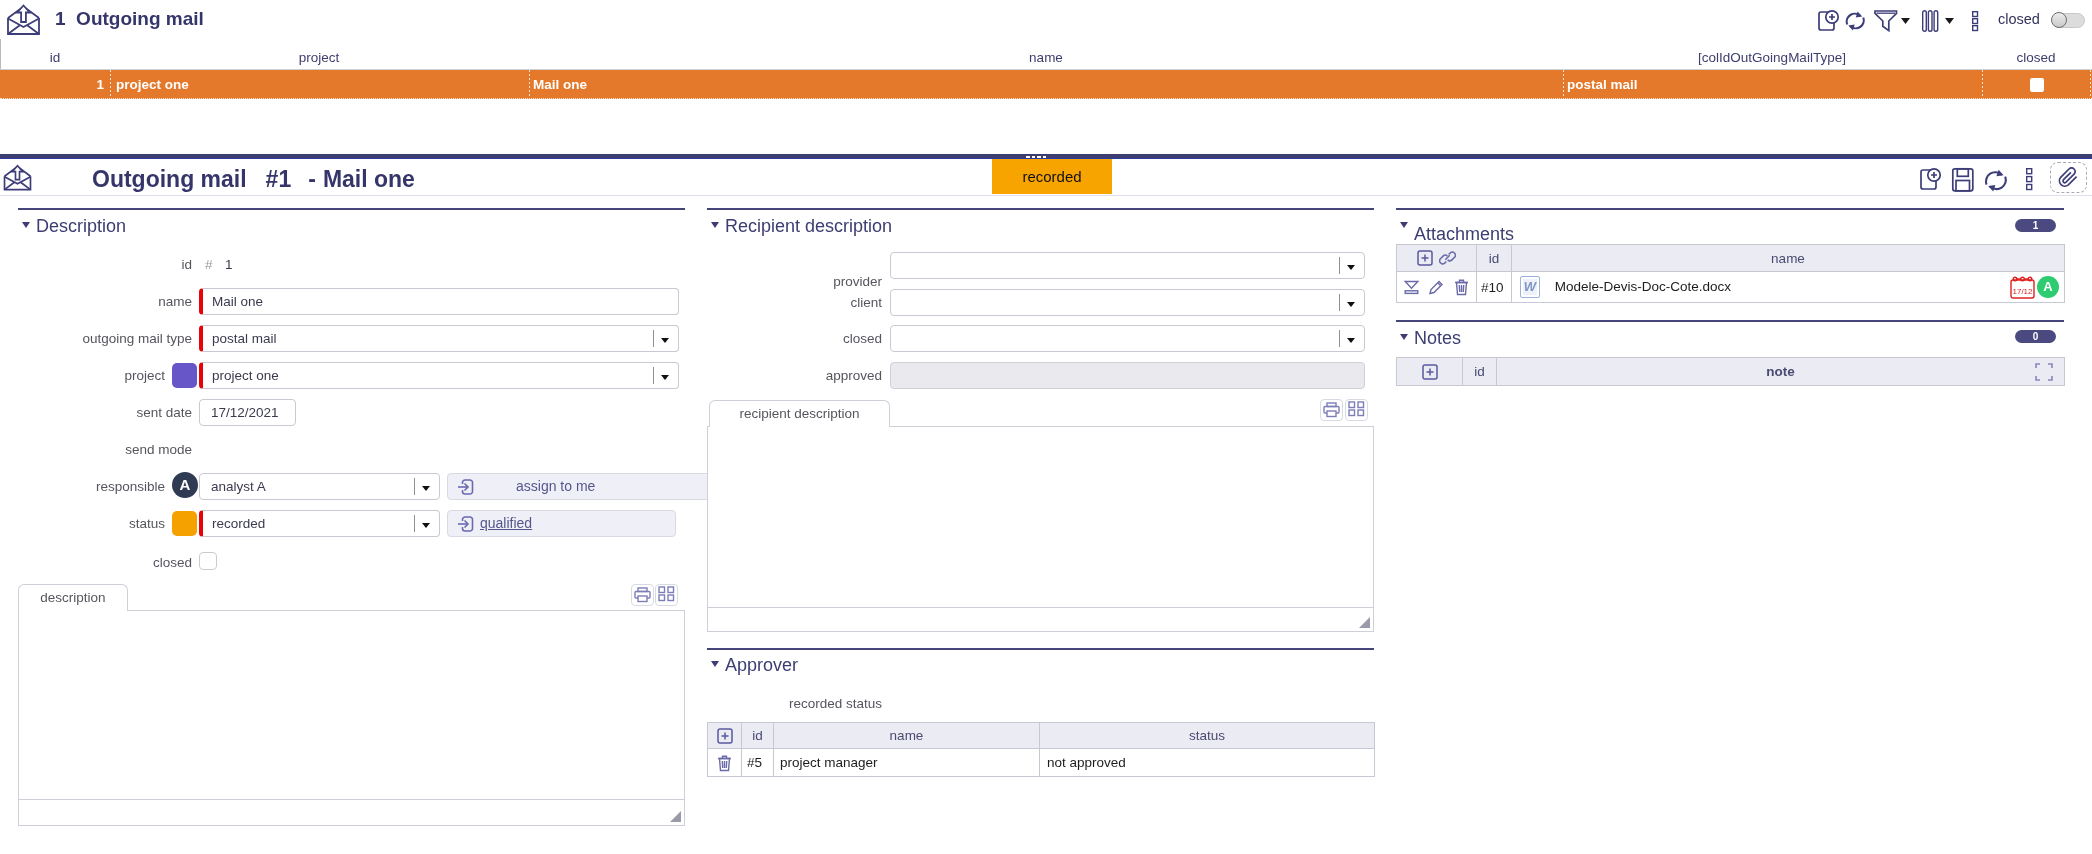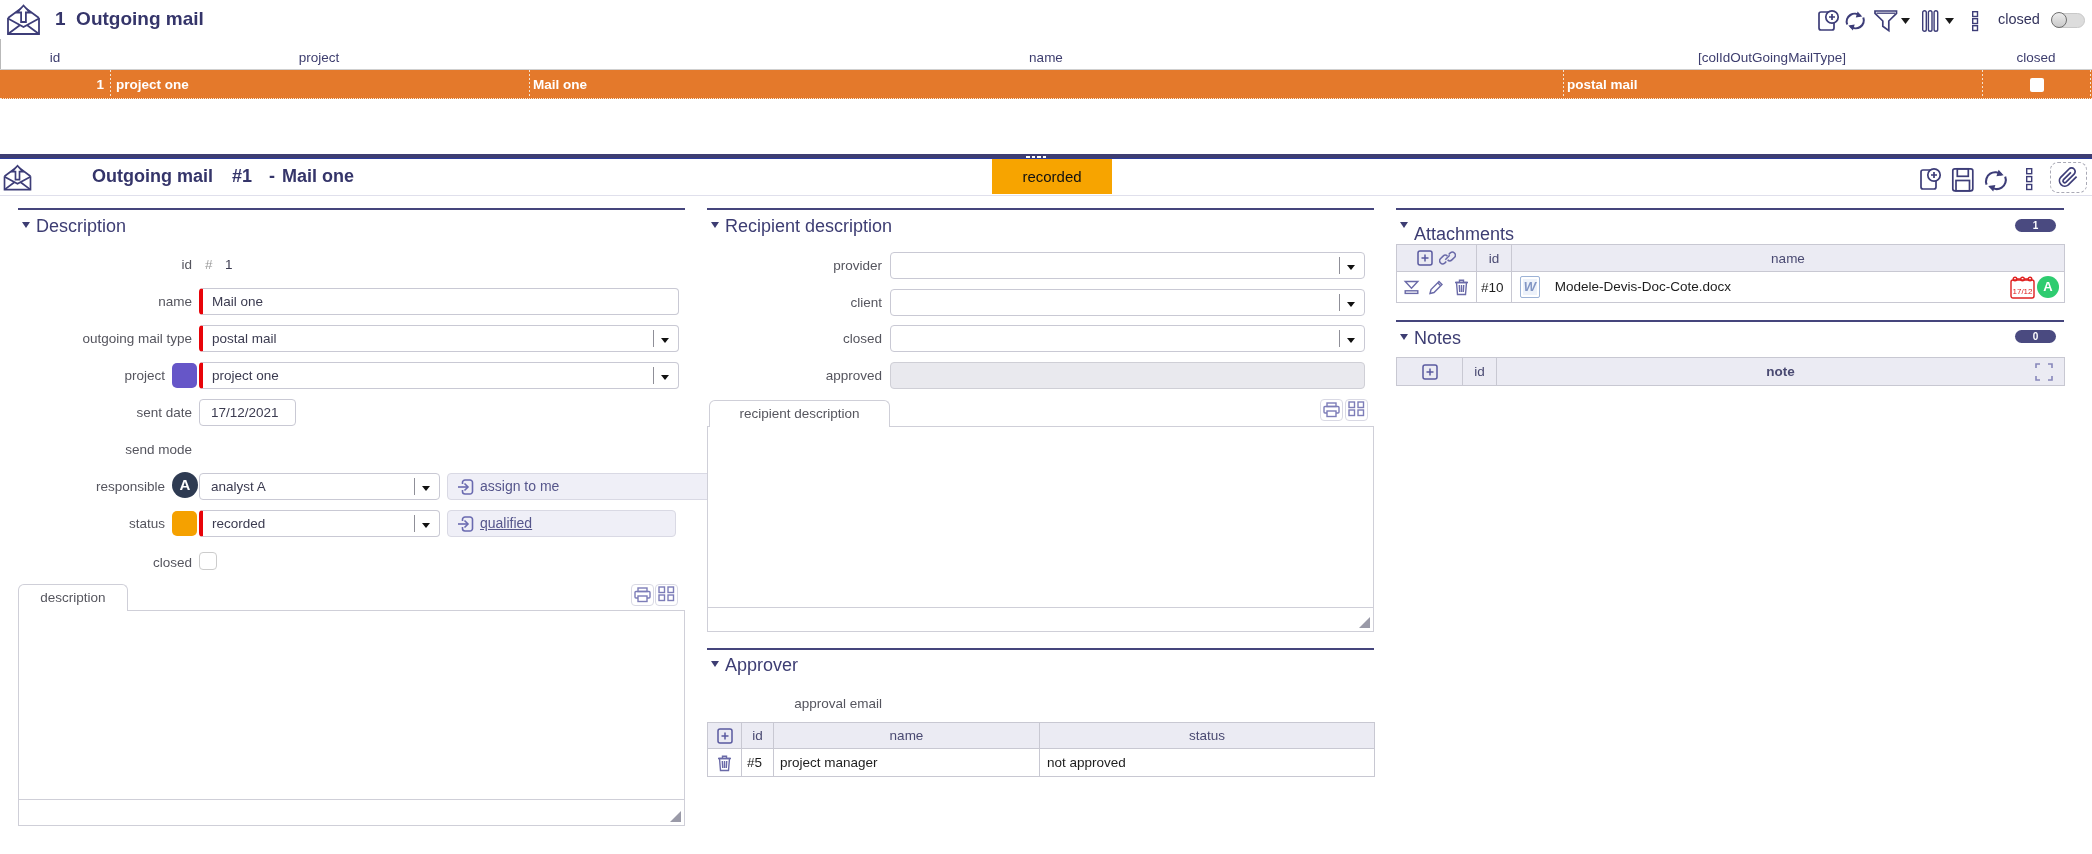--- a/index.html
+++ b/index.html
@@ -115,21 +115,21 @@
 <div class="abs" style="left:0;top:160px;width:2092px;height:36px;border-bottom:1px solid #e0e0ec;background:#fff;"></div>
 <div class="abs" style="left:2px;top:162px;">
 <svg width="31" height="31" viewBox="0 0 37 33" fill="none" stroke="#3d3d78" stroke-width="2">
   <path d="M3 15 L18.5 3.5 L34 15" fill="#fff"></path>
   <path d="M18.5 2.5 l-6.3 7 h3.9 v9.5 h4.8 v-9.5 h3.9 z" fill="#fff"></path>
   <path d="M3 15 V31 H34 V15" fill="none"></path>
   <path d="M3 15.5 L18.5 24 L34 15.5" fill="none"></path>
   <path d="M3 31 L14.8 22.2 M34 31 L22.2 22.2" fill="none"></path>
 </svg>
 </div>
-<div class="abs" style="left:92px;top:166px;font-size:18px;font-weight:bold;color:#35356a;">Outgoing mail<span style="margin-left:19px;">#1</span><span style="margin-left:17px;">-</span><span style="margin-left:7px;">Mail one</span></div>
+<div class="abs" style="left:92px;top:166px;font-size:23px;font-weight:bold;color:#35356a;">Outgoing mail<span style="margin-left:19px;">#1</span><span style="margin-left:17px;">-</span><span style="margin-left:7px;">Mail one</span></div>
 <div class="abs" style="left:992px;top:159px;width:120px;height:35px;background:#f7a400;color:#111;font-size:15px;text-align:center;line-height:35px;">recorded</div>
 
 <div class="abs" style="left:1920px;top:167px;">
 <svg width="95" height="25" viewBox="0 0 95 25" fill="none" stroke="#3d3d78" stroke-width="1.7">
 
   <rect x="1" y="3" width="15" height="19" rx="2"></rect>
   <circle cx="14" cy="8" r="6.2" fill="#fff"></circle>
   <path d="M14 5 v6 M11 8 h6"></path>
 
   <g transform="translate(32,1)">
@@ -178,21 +178,21 @@
 <div class="inp req" style="left:199px;top:362px;width:480px;">project one<div class="vline"></div><div class="caret"></div></div>
 
 <div class="lbl" style="left:22px;top:399px;">sent date</div>
 <div class="inp" style="left:199px;top:399px;width:97px;">17/12/2021</div>
 
 <div class="lbl" style="left:22px;top:436px;">send mode</div>
 
 <div class="lbl" style="left:22px;top:473px;width:143px;">responsible</div>
 <div class="abs" style="left:172px;top:472px;width:26px;height:26px;border-radius:50%;background:#2e3b52;color:#fff;font-size:15px;font-weight:bold;text-align:center;line-height:26px;">A</div>
 <div class="inp" style="left:199px;top:473px;width:241px;">analyst A<div class="vline"></div><div class="caret"></div></div>
-<div class="btn" style="left:447px;top:473px;width:264px;">
+<div class="btn" style="left:447px;top:473px;width:264px;padding-left:36px;">
   <svg width="18" height="18" viewBox="0 0 18 18" fill="none" stroke="#6a6ab0" stroke-width="1.6" style="position:absolute;left:9px;top:4px;">
     <path d="M5.5 6 V4.5 A2.5 2.5 0 0 1 8 2 H13 A2.5 2.5 0 0 1 15.5 4.5 V13.5 A2.5 2.5 0 0 1 13 16 H8 A2.5 2.5 0 0 1 5.5 13.5 V12"></path>
     <path d="M1 9 H10.5"></path>
     <path d="M7.5 5.5 L11 9 L7.5 12.5"></path>
   </svg>
   <span style="margin-left:32px;">assign to me</span>
 </div>
 
 <div class="lbl" style="left:22px;top:510px;width:143px;">status</div>
 <div class="swatch" style="left:172px;top:511px;background:#f5a100;"></div>
@@ -228,21 +228,21 @@
 <div class="tbox" style="left:18px;top:610px;width:667px;height:216px;">
   <div class="tfoot" style="height:26px;">
         <div class="grip"></div>
       </div>
 </div>
 
 <div class="pborder" style="left:707px;top:208px;width:667px;"></div>
 <div class="tcaret" style="left:711px;top:222px;"></div>
 <div class="ptitle" style="left:725px;top:216px;">Recipient description</div>
 
-<div class="lbl" style="left:712px;top:252px;">provider</div>
+<div class="lbl" style="left:712px;top:268px;">provider</div>
 <div class="inp" style="left:890px;top:252px;width:475px;">
       <div class="vline"></div>
       <div class="caret"></div>
     </div>
 <div class="lbl" style="left:712px;top:289px;">client</div>
 <div class="inp" style="left:890px;top:289px;width:475px;">
       <div class="vline"></div>
       <div class="caret"></div>
     </div>
 <div class="lbl" style="left:712px;top:325px;">closed</div>
@@ -272,21 +272,21 @@
 <div class="tbox" style="left:707px;top:426px;width:667px;height:206px;">
   <div class="tfoot" style="height:24px;">
         <div class="grip"></div>
       </div>
 </div>
 
 <div class="pborder" style="left:707px;top:648px;width:667px;"></div>
 <div class="tcaret" style="left:711px;top:661px;"></div>
 <div class="ptitle" style="left:725px;top:655px;">Approver</div>
 
-<div class="lbl" style="left:712px;top:690px;">approval email</div>
+<div class="lbl" style="left:712px;top:690px;">recorded status</div>
 
 <table class="grid" style="left:707px;top:722px;width:668px;">
   <tbody>
         <tr style="height:26px;">
     <th style="width:34px;"><svg width="16" height="16" viewBox="0 0 16 16" fill="none" stroke="#5a5aa0" stroke-width="1.5" style="vertical-align:middle;">
               <rect x="1" y="1" width="14" height="14" rx="2"></rect>
               <path d="M8 4.5 v7 M4.5 8 h7"></path>
             </svg></th>
     <th style="width:32px;">id</th>
     <th style="width:266px;">name</th>

